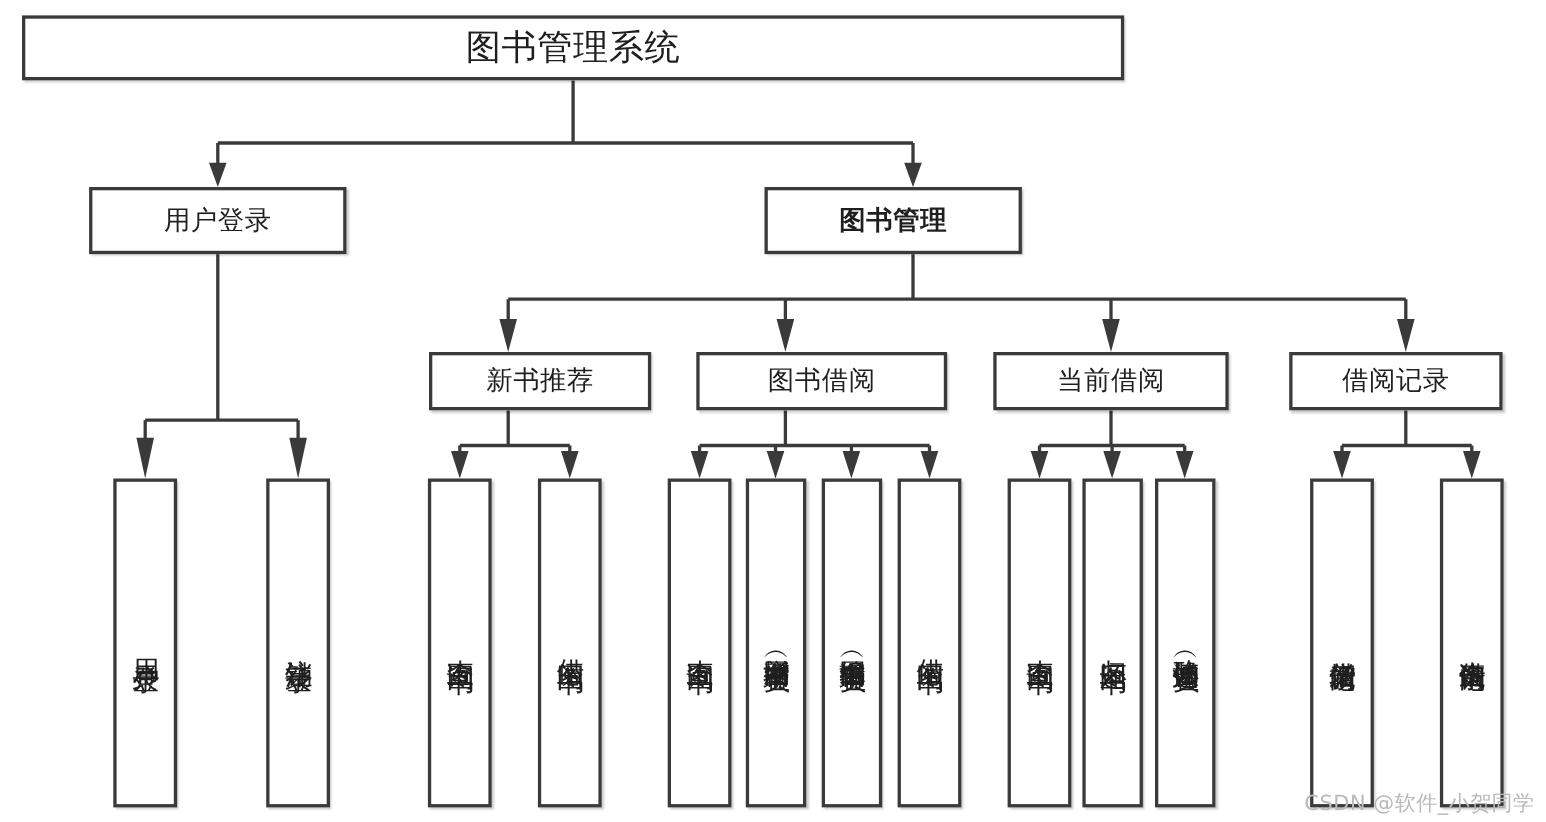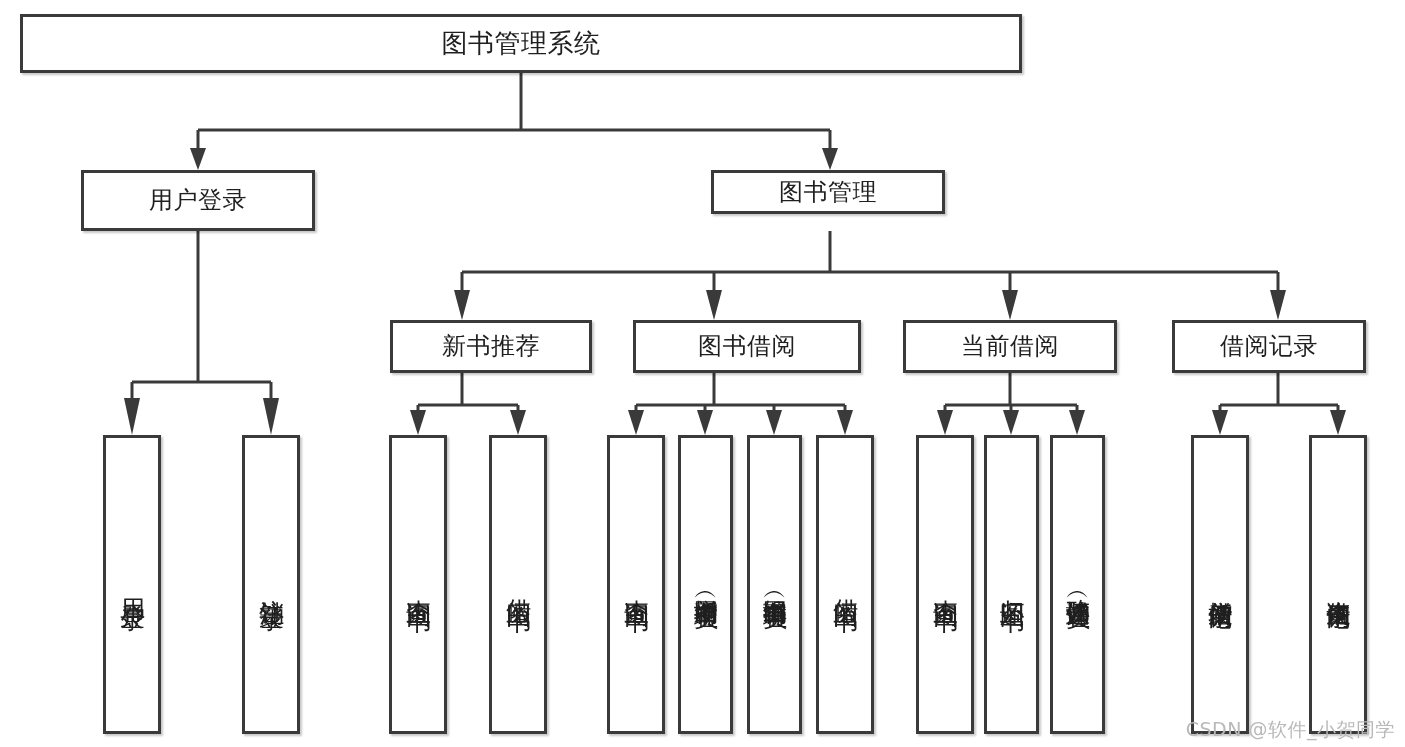--- a/index.html
+++ b/index.html
@@ -54,21 +54,21 @@
     display: block;
     line-height: 1.12;
     letter-spacing: 0.5px;
     white-space: pre;
   }
   
   .node.horiz .label {
     font-size: 24px;
   }
   .node.root .label {
-    font-size: 26px;
+    font-size: 32px;
   }
   
   .node.vert {
     align-items: center;
     justify-content: center;
   }
   .node.vert .label {
     writing-mode: vertical-rl;
     text-orientation: upright;
     font-size: 25px;
@@ -162,21 +162,21 @@
   </svg>
 
   <div class="node horiz root" style="left:20px; top:14px; width:1002px; height:59px;">
     <span class="label">图书管理系统</span>
   </div>
 
   <div class="node horiz" style="left:81px; top:170px; width:234px; height:61px;">
     <span class="label">用户登录</span>
   </div>
 
-  <div class="node horiz" style="left:711px; top:170px; width:234px; height:44px;">
+  <div class="node horiz" style="left:695px; top:170px; width:234px; height:61px;font-weight:bold;">
     <span class="label">图书管理</span>
   </div>
 
   <div class="node horiz" style="left:361px; top:320px; width:202px; height:53px;margin-left:29px;">
     <span class="label">新书推荐</span>
   </div>
 
   <div class="node horiz" style="left:633px; top:320px; width:228px; height:53px;">
     <span class="label">图书借阅</span>
   </div>

